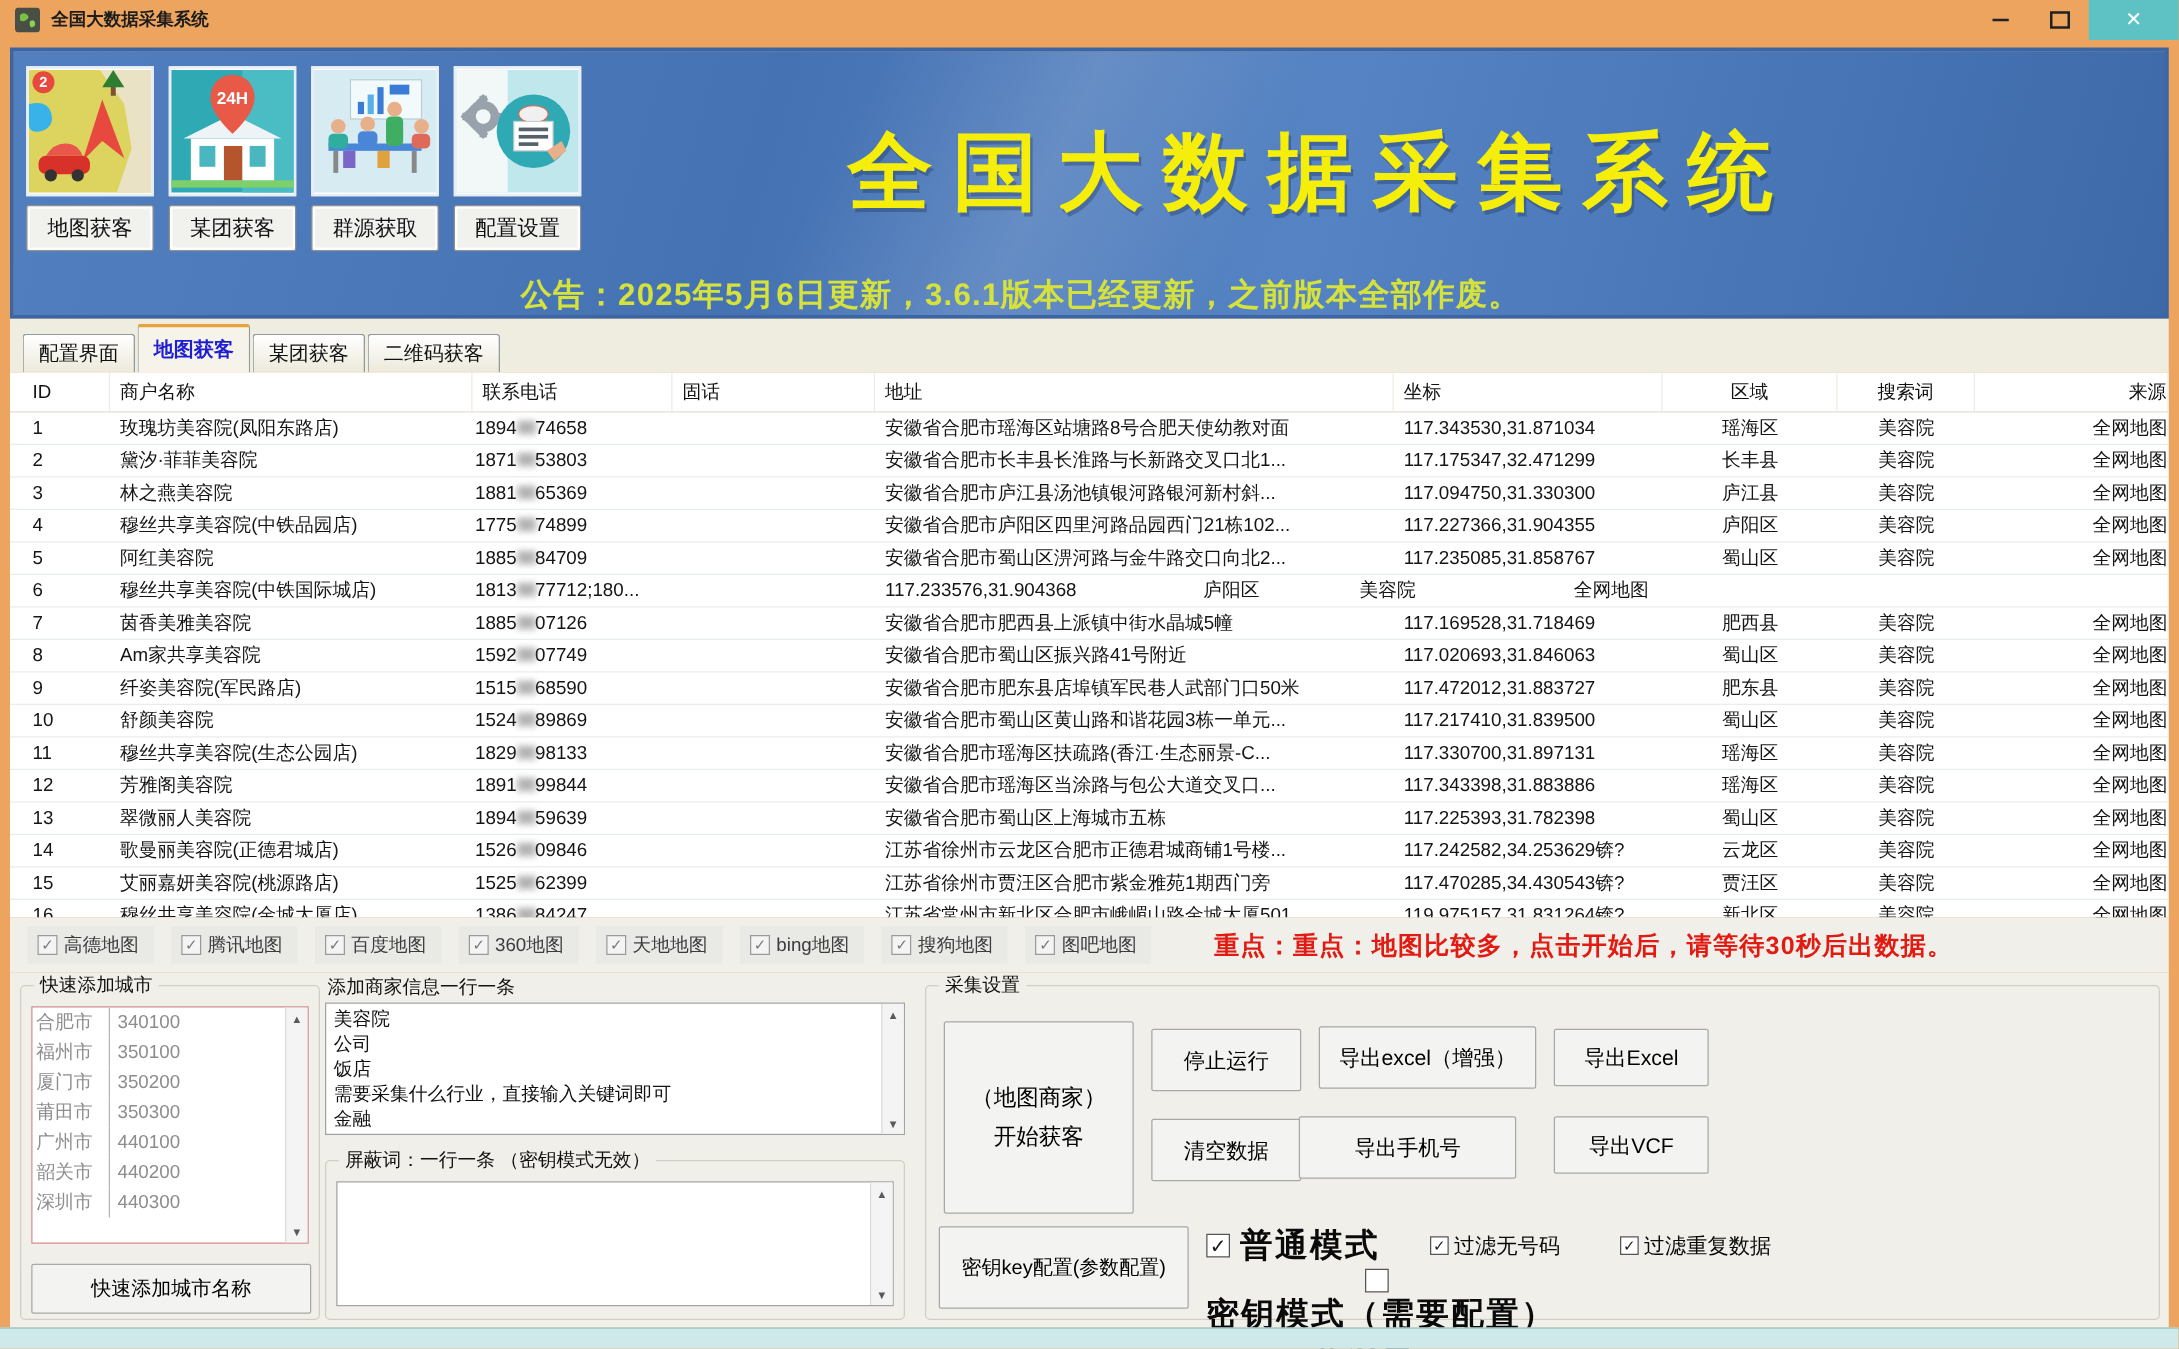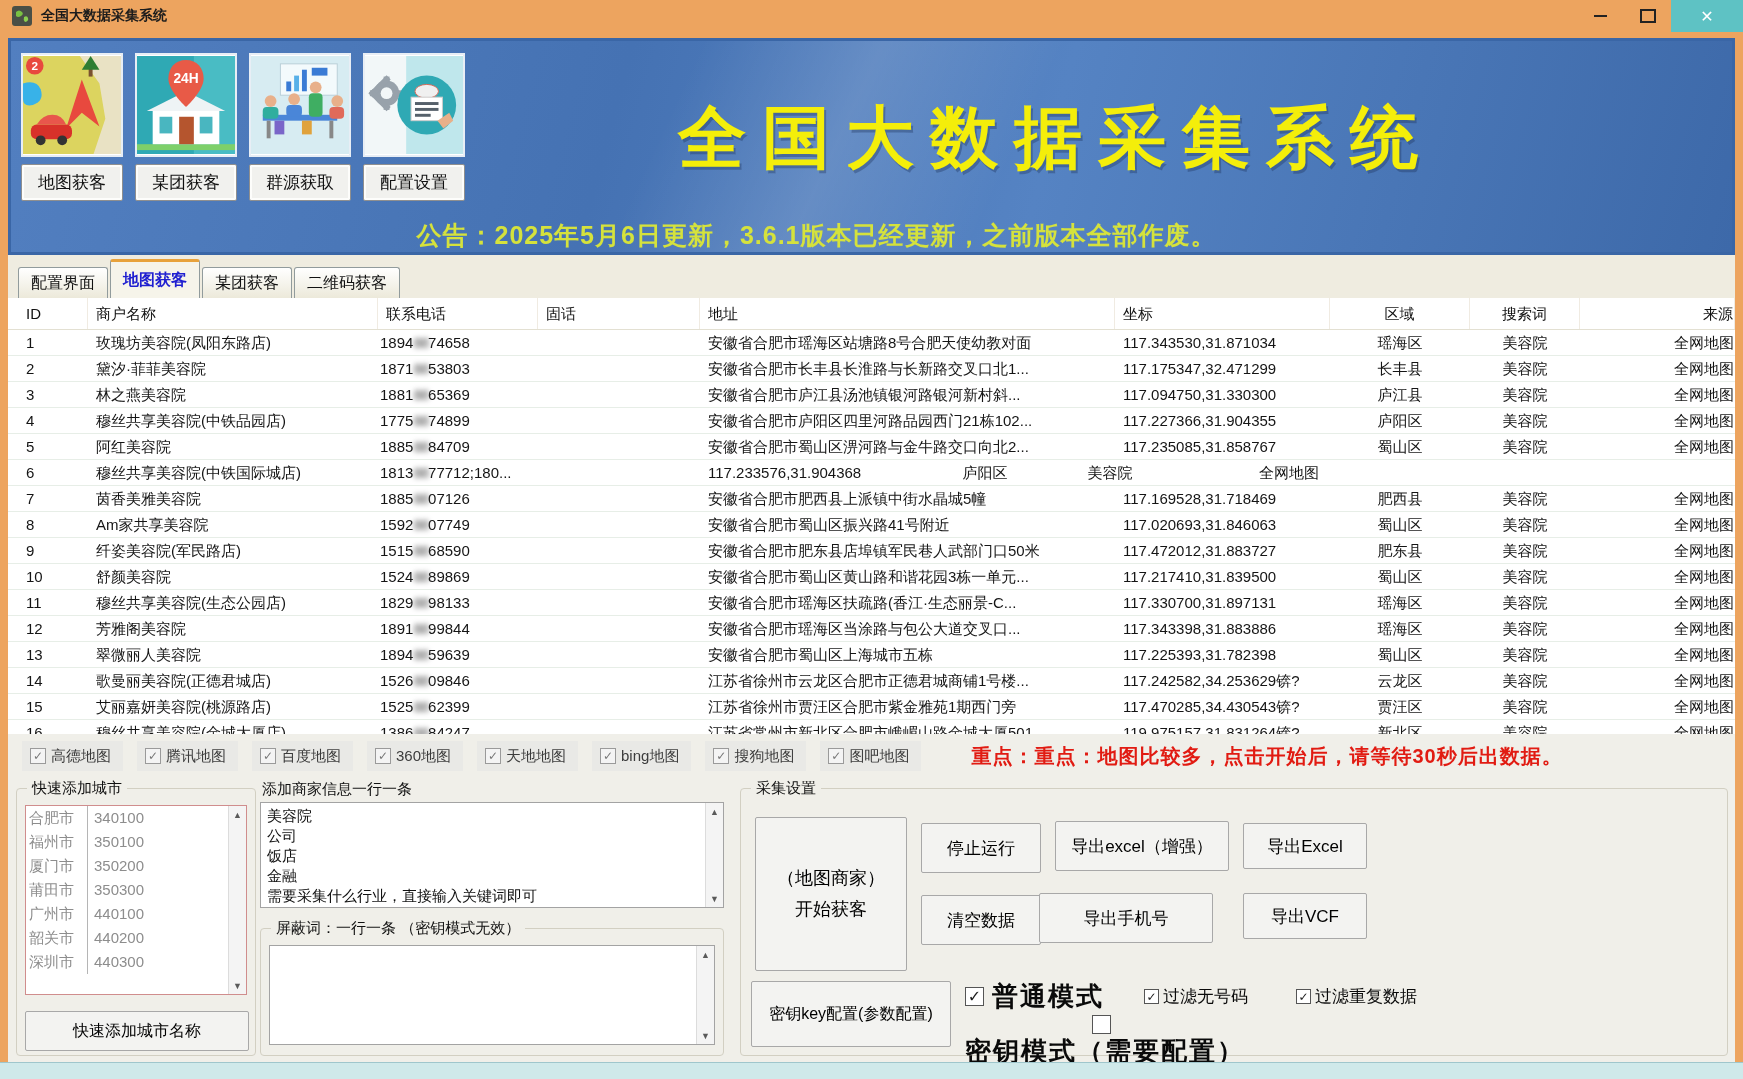--- a/index.html
+++ b/index.html
@@ -515,22 +515,22 @@
     </div>
     <div class="btn city-add-btn">快速添加城市名称</div>
   </div>
 
   <div class="biz-label">添加商家信息一行一条</div>
   <div class="biz-box">
     <div id="biz-lines" style="padding-top:3px;">
         <div class="biz-line">美容院</div>
         <div class="biz-line">公司</div>
         <div class="biz-line">饭店</div>
+        <div class="biz-line">需要采集什么行业，直接输入关键词即可</div>
         <div class="biz-line">金融</div>
-        <div class="biz-line">需要采集什么行业，直接输入关键词即可</div>
       </div>
     <div class="vscroll">
       <div class="arr up">▲</div>
       <div class="arr down">▼</div>
     </div>
   </div>
 
   <div class="groupbox grp-block">
     <div class="legend">屏蔽词：一行一条 （密钥模式无效）</div>
     <div class="block-box">

